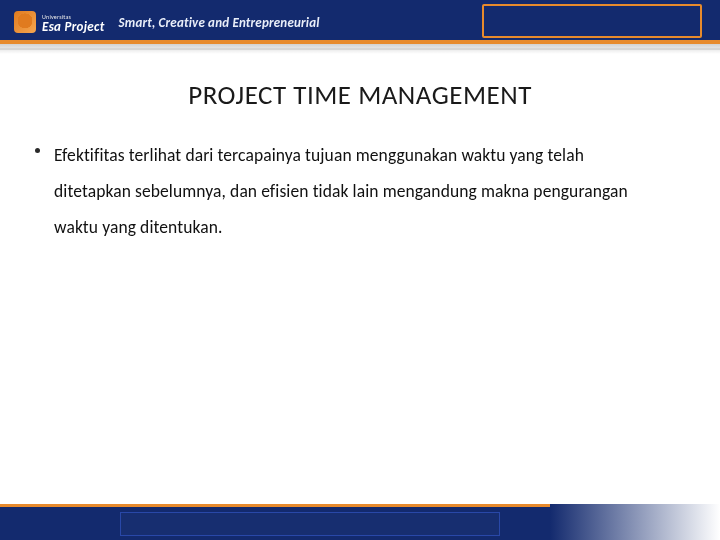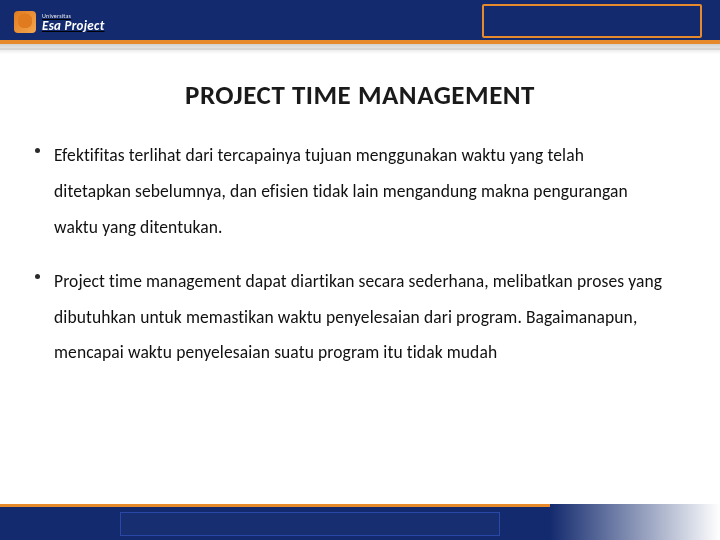--- a/index.html
+++ b/index.html
@@ -17,23 +17,22 @@
     width: 720px;
     height: 44px;
     background: linear-gradient(to bottom, #132a6e 0%, #132a6e 92%, #e78a2c 92%, #e78a2c 100%);
     display: flex;
     align-items: center;
     padding-left: 14px;
     gap: 14px;
   }
   .logo {
     display: flex;
-    align-items: center;
+    align-items: flex-end;
     gap: 6px;
-    text-decoration: underline;
   }
   .logo-mark {
     width: 22px;
     height: 22px;
     background: radial-gradient(circle at 50% 45%, #e07b1f 0%, #e07b1f 45%, transparent 46%),
                 linear-gradient(135deg,#e07b1f,#f4a650);
     border-radius: 4px;
     position: relative;
   }
   .logo-text {
@@ -81,21 +80,21 @@
 
   .slide-title {
     position: absolute;
     top: 78px;
     left: 0;
     width: 720px;
     text-align: center;
     font-size: 27px;
     color: #1a1a1a;
     letter-spacing: .5px;
-    font-weight: 700;
+    font-weight: 400;
   }
 
   .content {
     position: absolute;
     top: 138px;
     left: 35px;
     width: 628px;
   }
   .bullet {
     display: flex;
@@ -157,34 +156,31 @@
 <body>
 
 <div class="header-band">
   <div class="logo">
     <div class="logo-mark"></div>
     <div class="logo-text">
       <span class="logo-small">Universitas</span>
       <span class="logo-main">Esa Project</span>
     </div>
   </div>
+  <div class="tagline">Smart, Creative and Entrepreneurial</div>
   <div class="orange-box"></div>
 </div>
 <div class="shadow-top"></div>
 <div class="thin-rule"></div>
 
 <h1 class="slide-title">PROJECT TIME MANAGEMENT</h1>
 
 <div class="content">
   <div class="bullet">
     <div class="bullet-dot"></div>
     <div class="bullet-text">Efektifitas terlihat dari tercapainya tujuan menggunakan waktu yang telah ditetapkan sebelumnya, dan efisien tidak lain mengandung makna pengurangan waktu yang ditentukan.</div>
   </div>
-  <div class="bullet">
-    <div class="bullet-dot"></div>
-    <div class="bullet-text">Project time management dapat diartikan secara sederhana, melibatkan proses yang dibutuhkan untuk memastikan waktu penyelesaian dari program. Bagaimanapun, mencapai waktu penyelesaian suatu program itu tidak mudah</div>
-  </div>
 </div>
 
 <div class="footer-band">
   <div class="footer-box"></div>
   <div class="footer-fade"></div>
 </div>
 
 </body></html>

